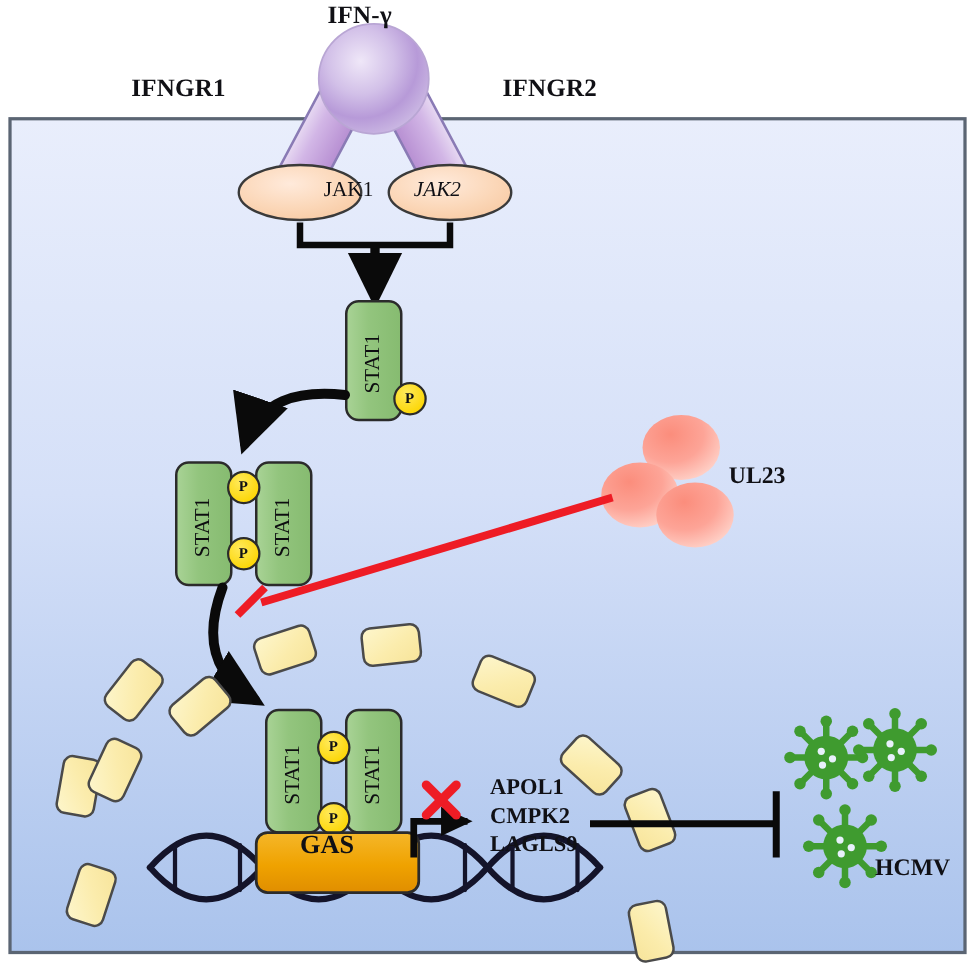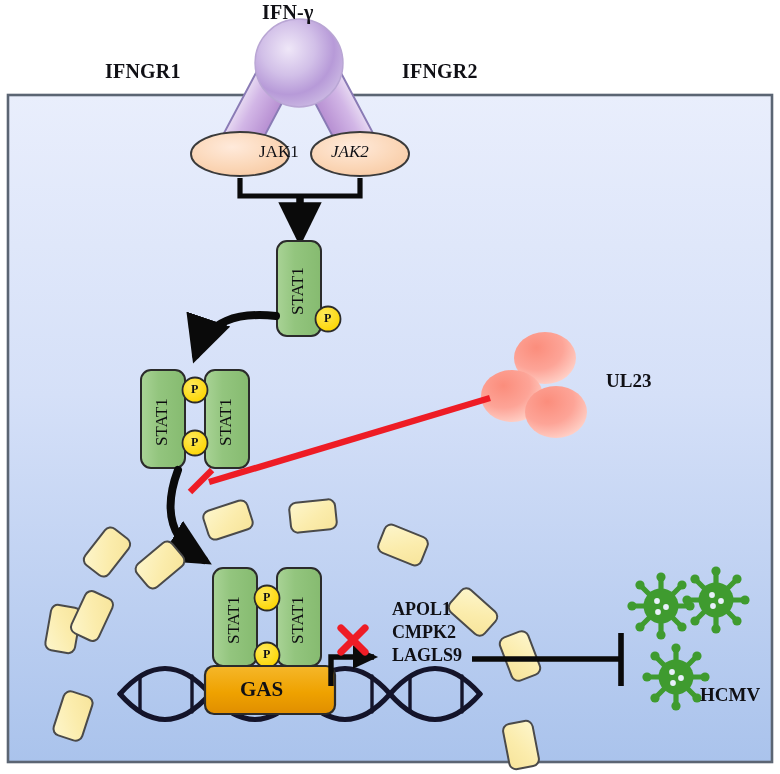--- a/index.html
+++ b/index.html
@@ -312,30 +312,30 @@
   <div class="lbl lbl-jak" style="left:331px; top:143px;font-style:italic;">JAK2</div>
 
   <div class="stat-text" style="left:274px; top:281px; transform:rotate(-90deg);">STAT1</div>
   <div class="lbl lbl-p" style="left:324px; top:312px;">P</div>
 
   <div class="stat-text" style="left:138px; top:412px; transform:rotate(-90deg);">STAT1</div>
   <div class="stat-text" style="left:202px; top:412px; transform:rotate(-90deg);">STAT1</div>
   <div class="lbl lbl-p" style="left:191px; top:383px;">P</div>
   <div class="lbl lbl-p" style="left:191px; top:436px;">P</div>
 
-  <div class="lbl lbl-ul23" style="left:583px; top:371px;margin-left:23px;">UL23</div>
+  <div class="lbl lbl-ul23" style="left:583px; top:371px;">UL23</div>
 
   <div class="stat-text" style="left:210px; top:610px; transform:rotate(-90deg);">STAT1</div>
   <div class="stat-text" style="left:274px; top:610px; transform:rotate(-90deg);">STAT1</div>
   <div class="lbl lbl-p" style="left:263px; top:591px;">P</div>
   <div class="lbl lbl-p" style="left:263px; top:648px;">P</div>
 
-  <div class="lbl lbl-gas" style="left:240px; top:678px;text-align:center;">GAS</div>
-
-  <div class="lbl lbl-genes" style="left:392px; top:598px;">
+  <div class="lbl lbl-gas" style="left:240px; top:664px;text-align:center;">GAS</div>
+
+  <div class="lbl lbl-genes" style="left:392px; top:618px;">
     <div>APOL1</div>
     <div>CMPK2</div>
     <div>LAGLS9</div>
   </div>
 
   <div class="lbl lbl-hcmv" style="left:700px; top:685px;">HCMV</div>
 
 </div>
 
 </body></html>

